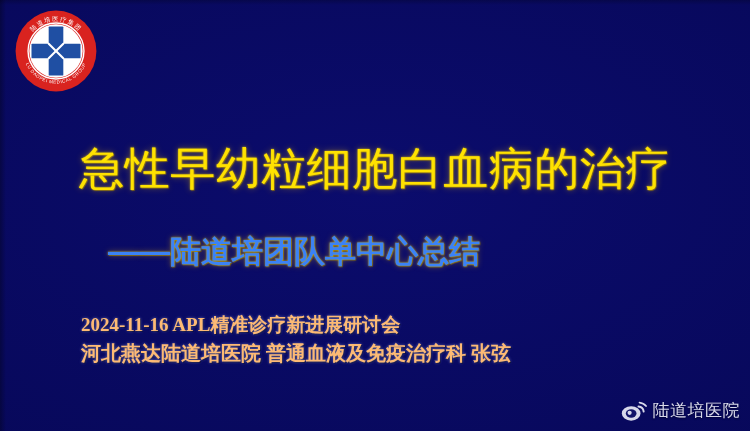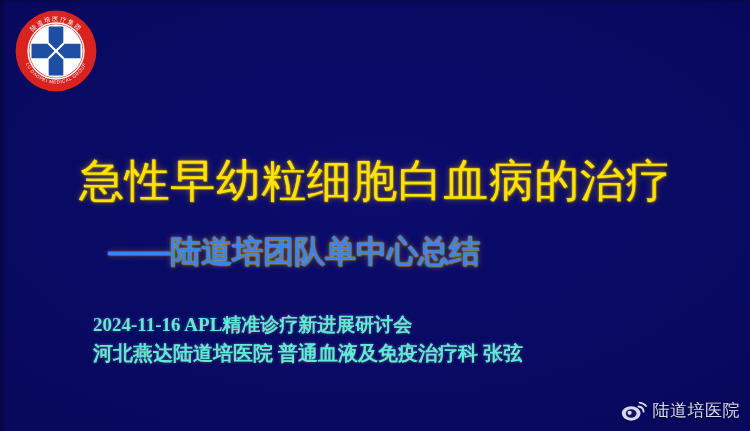--- a/index.html
+++ b/index.html
@@ -36,21 +36,21 @@
     width: 86px;
     height: 86px;
   }
   .logo-svg { display: block; width: 86px; height: 86px; }
 
   
   .title-main {
     position: absolute;
     left: 0;
     right: 0;
-    top: 158px;
+    top: 146px;
     text-align: center;
     font-size: 45px;
     line-height: 1;
     letter-spacing: 0.5px;
     font-weight: 400;
     color: #ffe200;
     text-shadow:
       0 0 2px rgba(255,226,0,0.85),
       0 0 7px rgba(255,200,0,0.45),
       1px 1px 0 rgba(120,90,0,0.55);
@@ -67,23 +67,23 @@
     text-shadow:
       0 0 2px rgba(255,228,0,0.8),
       0 0 6px rgba(255,190,0,0.40),
       1px 1px 0 rgba(110,85,0,0.5);
     white-space: nowrap;
   }
 
   
   .meta {
     position: absolute;
-    left: 93px;
+    left: 81px;
     top: 310px;
-    color: #5eead4;
+    color: #fdba74;
     white-space: nowrap;
   }
   .meta-line {
     font-size: 19px;
     line-height: 29px;
     font-weight: 700;
     font-family: "Liberation Serif", "DejaVu Serif", serif;
     text-shadow: 0 0 3px rgba(180,190,255,0.55), 1px 1px 0 rgba(0,0,20,0.6);
   }
   .meta-line.second { font-size: 20px; text-align: center; }

